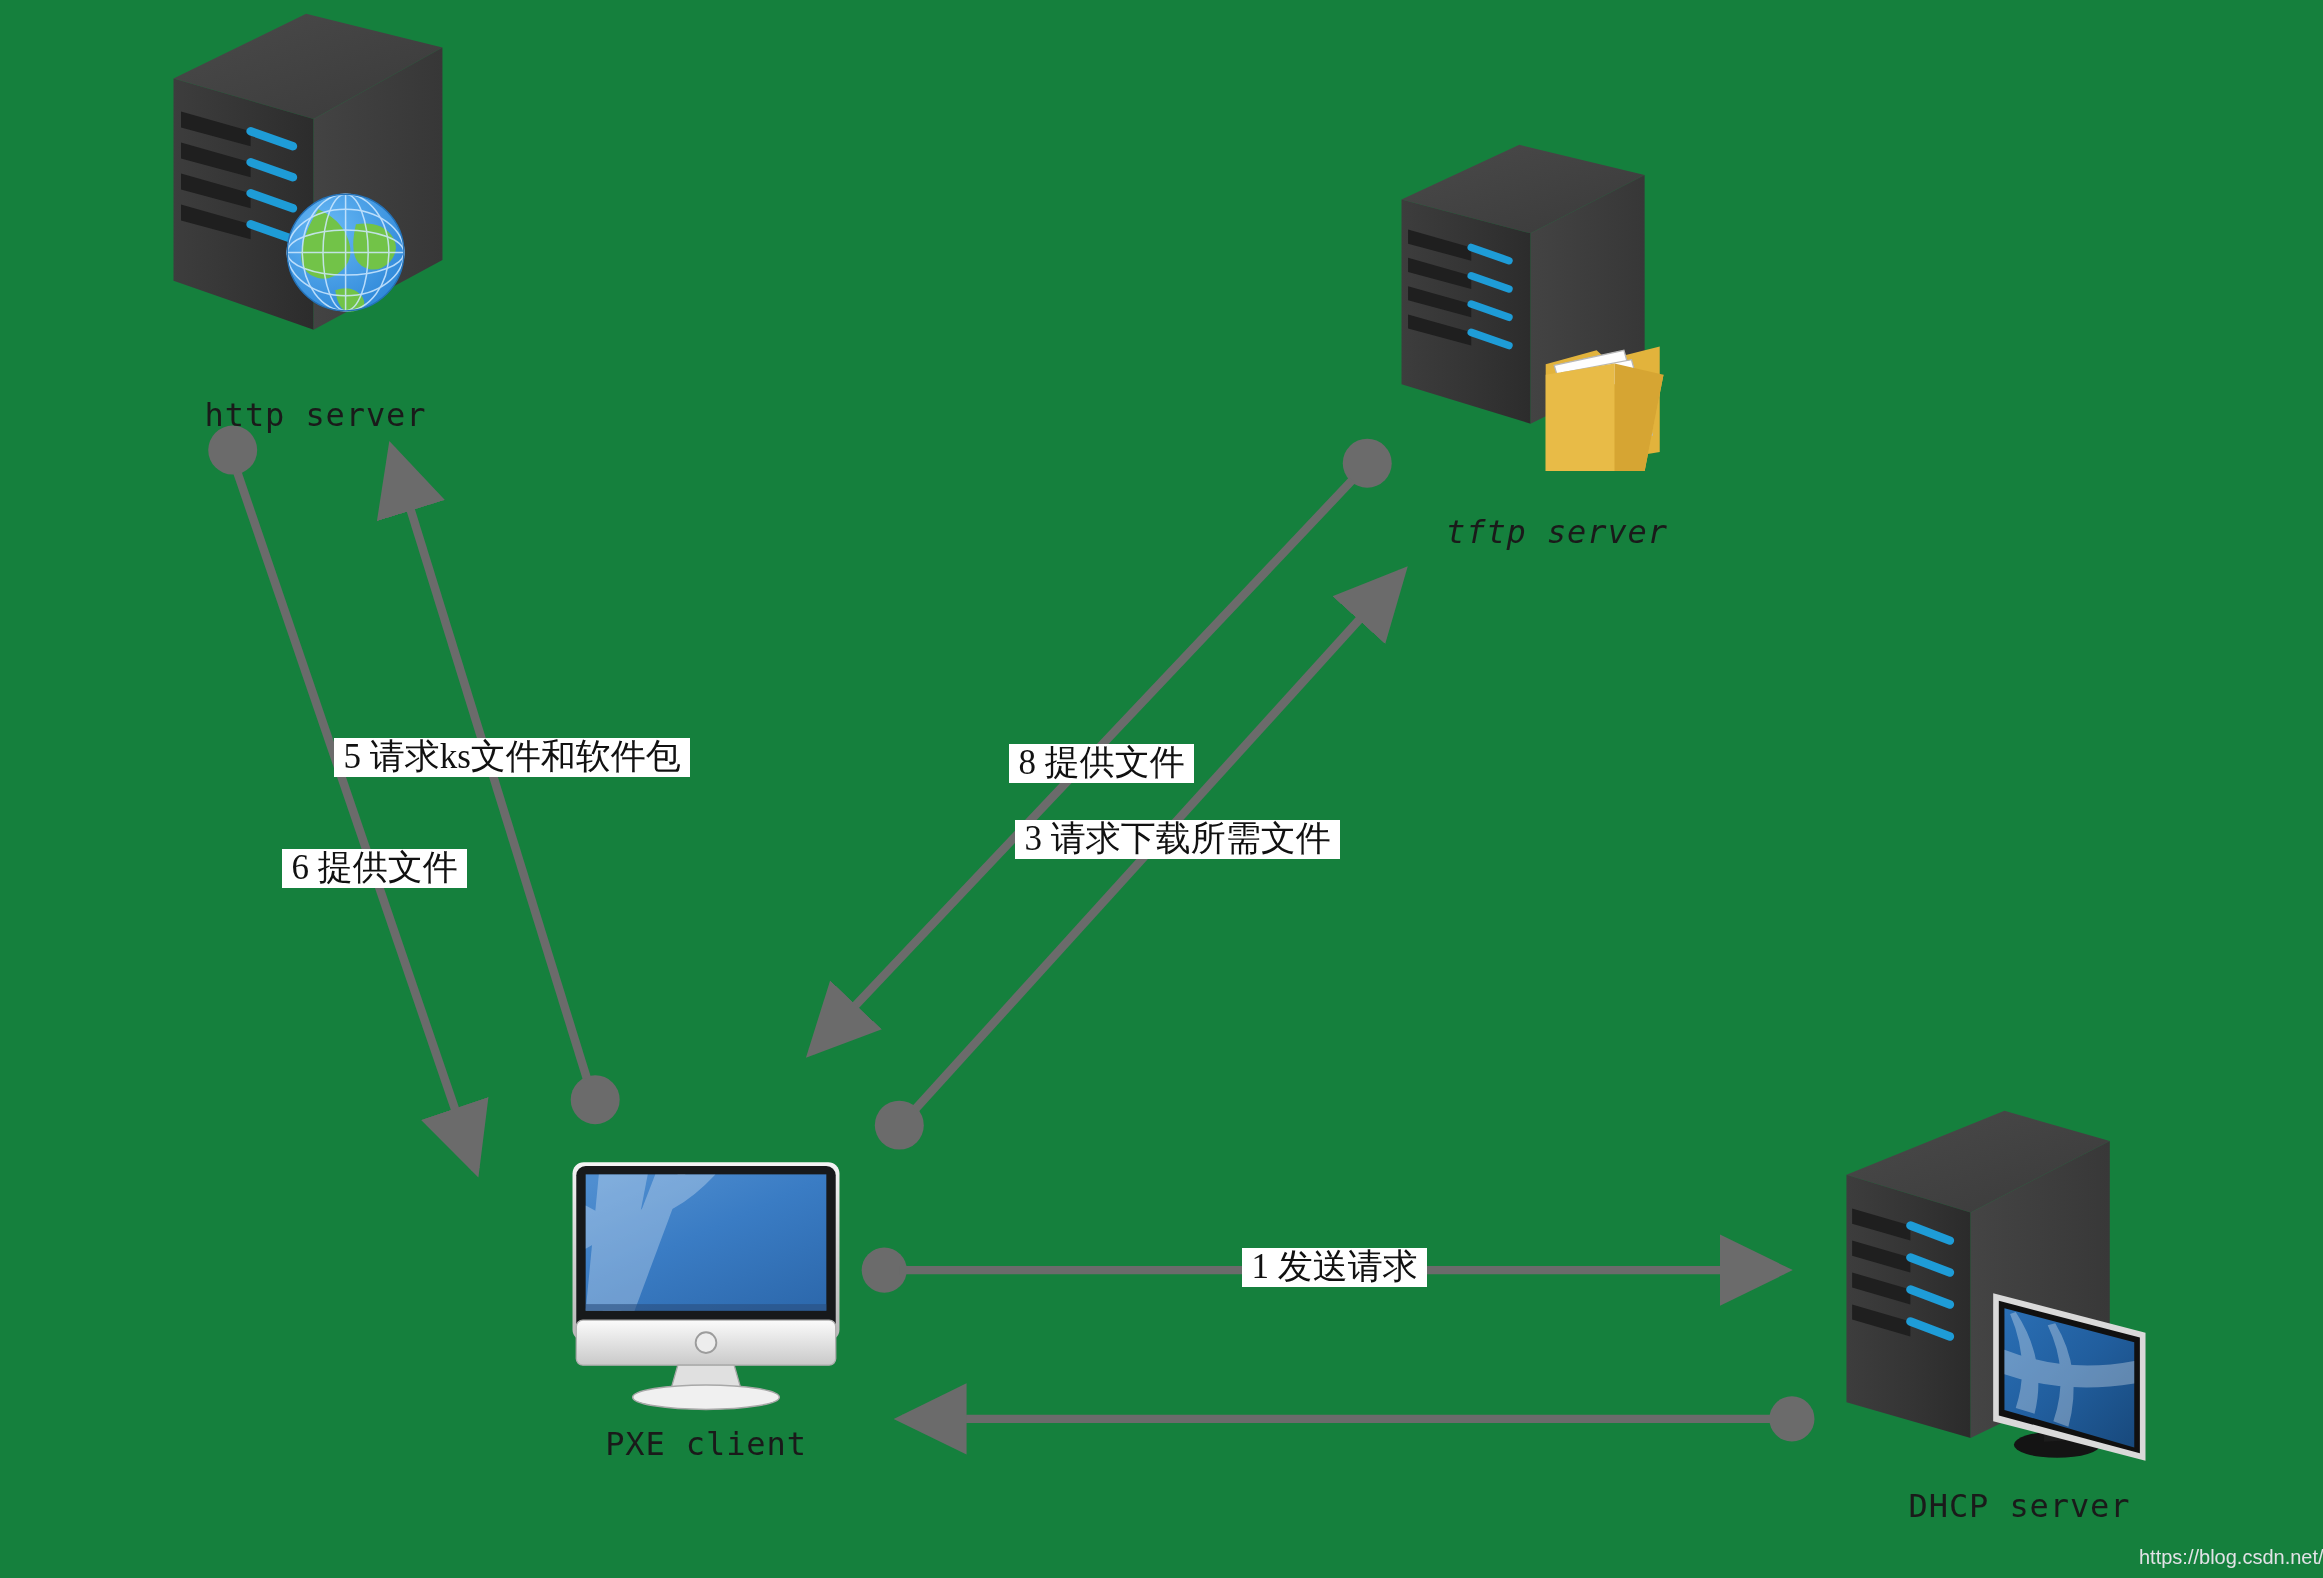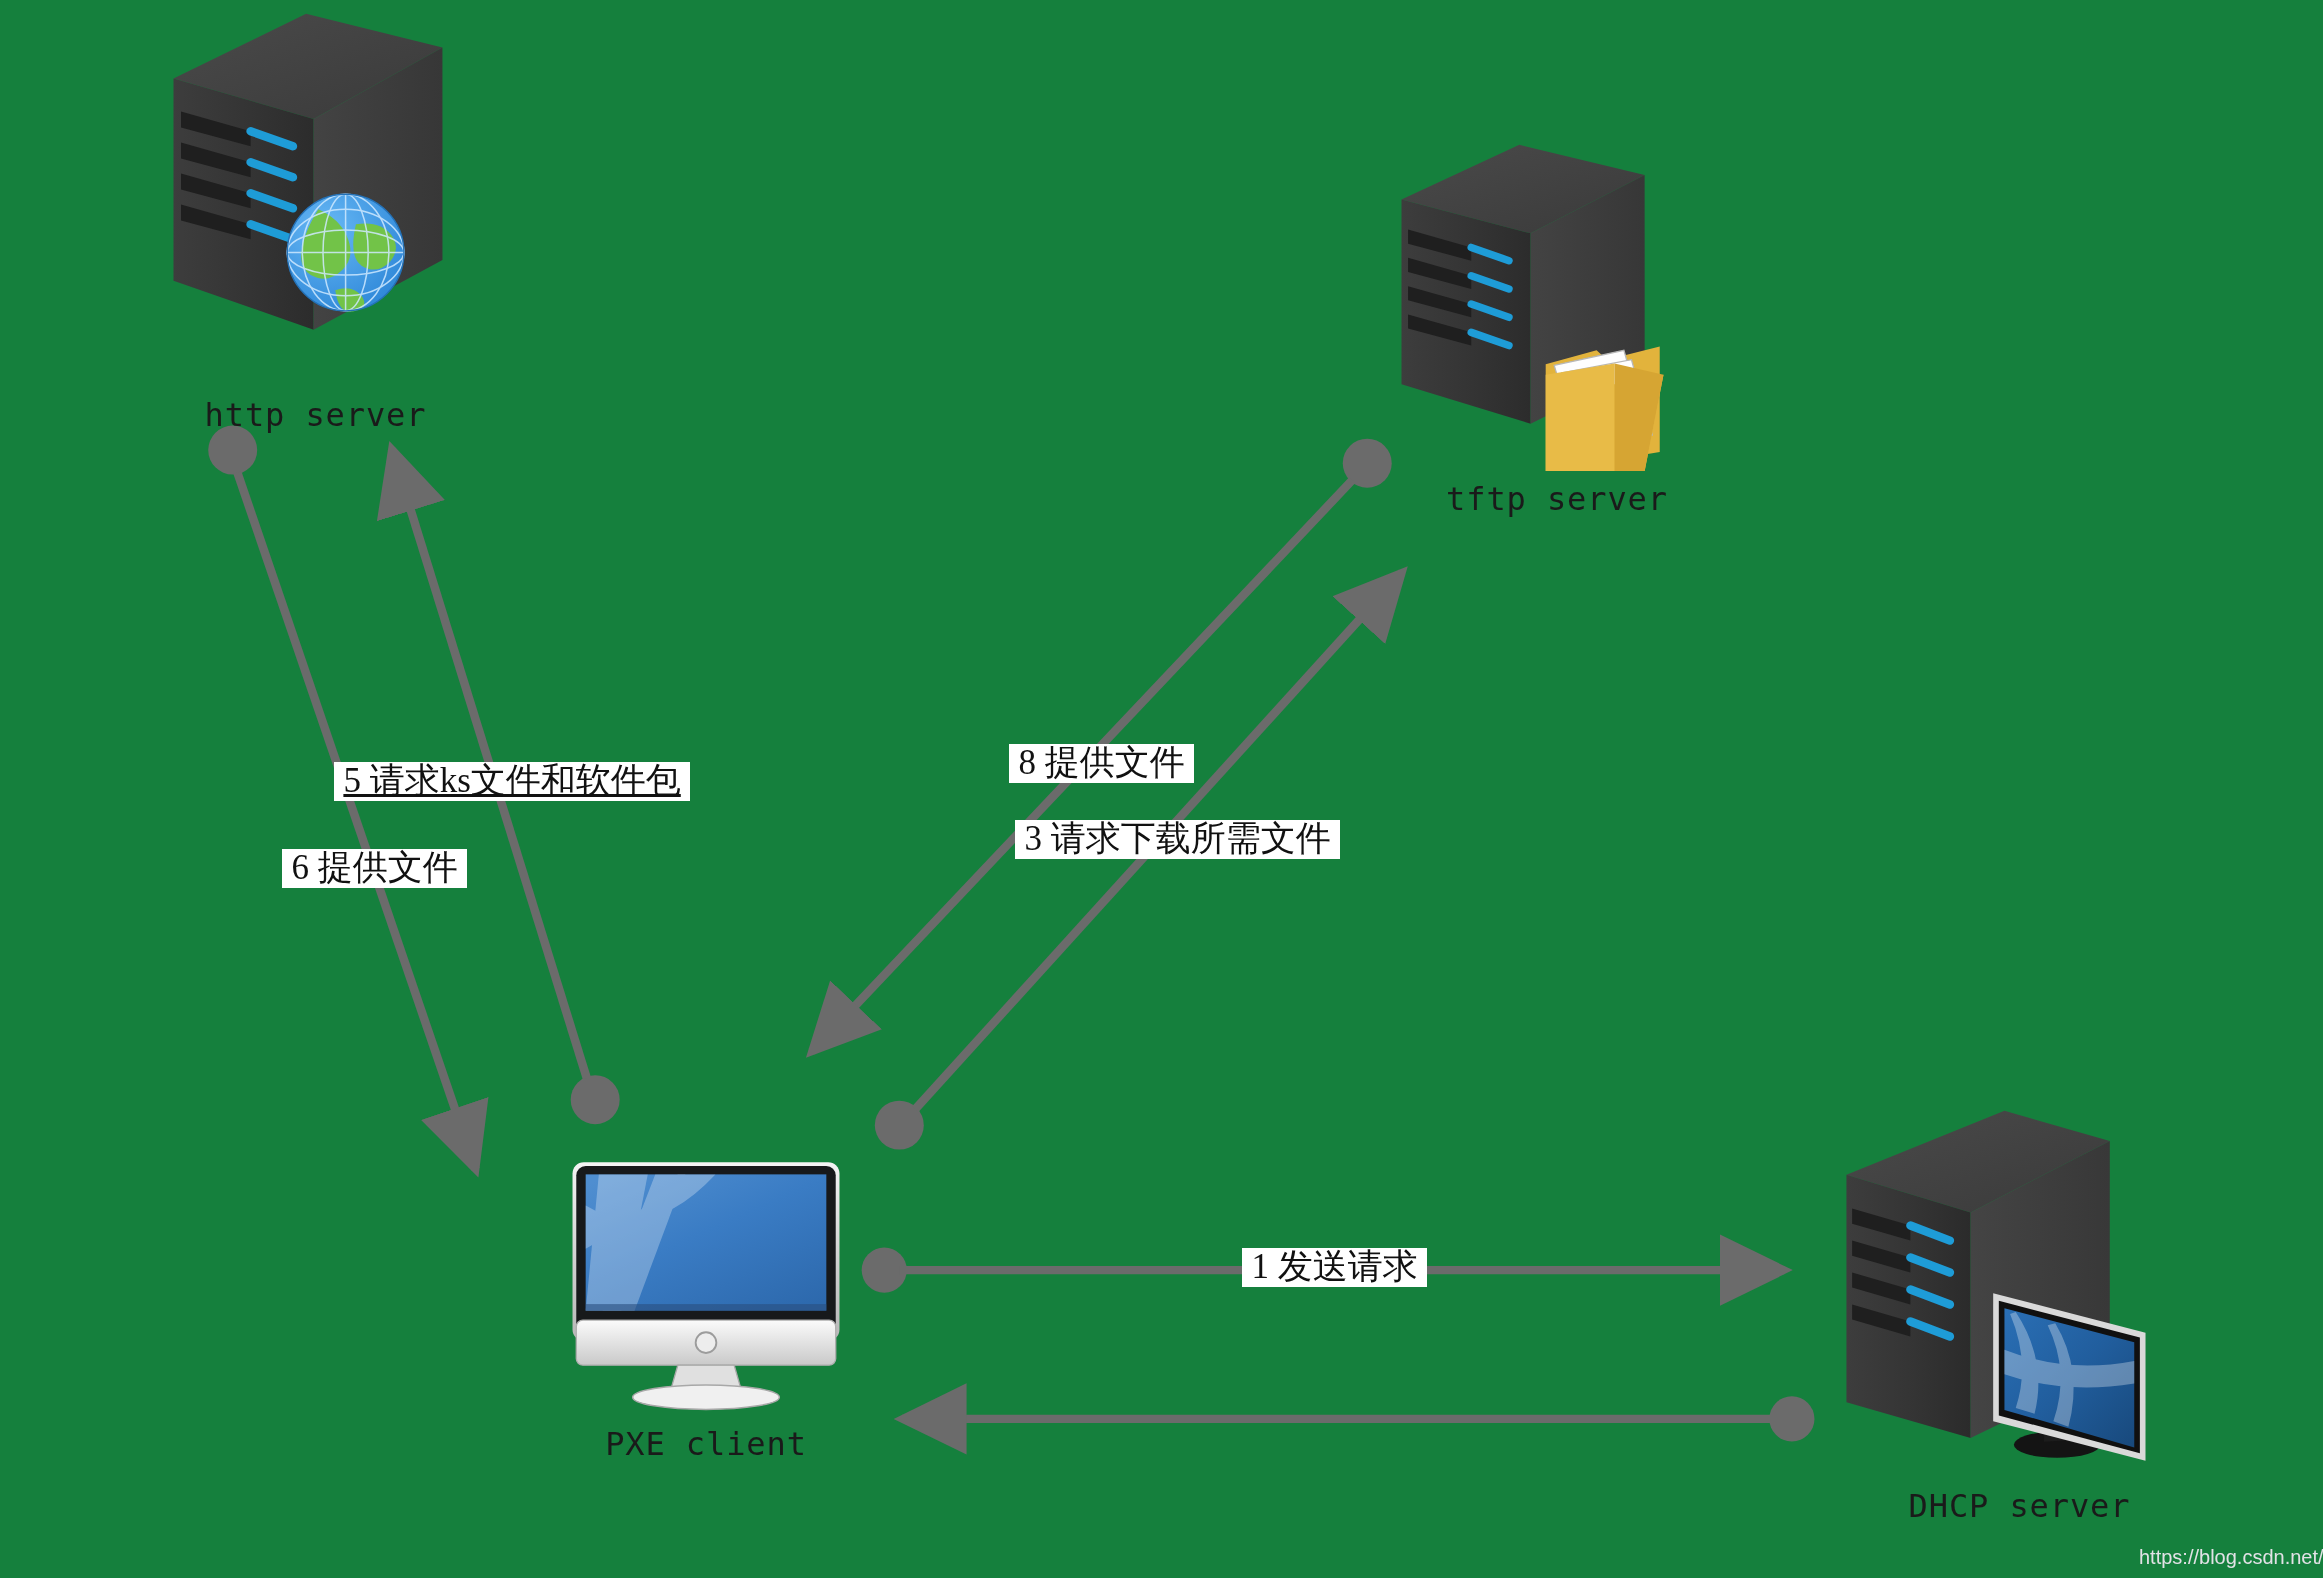--- a/index.html
+++ b/index.html
@@ -193,21 +193,21 @@
       </g>
 
       <g>
         <path d="M163,237 L217,222 L228,232 L284,218 L284,330 L163,350 Z" fill="#e2b33c"></path>
         <path d="M172,238 L246,222 L268,300 L196,318 Z" fill="#fefefe" stroke="#b7b7b7" stroke-width="1.4"></path>
         <path d="M180,246 L254,232 L276,312 L204,330 Z" fill="#ffffff" stroke="#b7b7b7" stroke-width="1.4"></path>
         <path d="M163,248 L236,236 L236,258 L288,248 L268,350 L163,350 Z" fill="#e8bb47"></path>
         <path d="M236,236 L288,248 L268,350 L236,350 Z" fill="#d6a533"></path>
       </g>
     </svg>
-    <div class="node-label" style="top:339px;">tftp server</div>
+    <div class="node-label" style="top:372px;font-style:italic;">tftp server</div>
   </div>
 
   <div class="node" style="left:1831px; top:1092px; width:377px; height:443px;">
     <svg width="377" height="395" viewBox="0 0 400 420">
       <defs>
         <linearGradient id="dhTop" x1="0" y1="0" x2="1" y2="1">
           <stop offset="0" stop-color="#4a4a4a"></stop>
             <stop offset="1" stop-color="#3a3a3a"></stop>
         </linearGradient>
         <linearGradient id="dhFront" x1="0" y1="0" x2="1" y2="0">
@@ -290,21 +290,21 @@
 
       <rect x="12" y="172" width="276" height="48" rx="7" fill="url(#pxeChin)" stroke="#aeaeae" stroke-width="1.4"></rect>
       <circle cx="150" cy="196" r="11" fill="#ededed" stroke="#9c9c9c" stroke-width="2"></circle>
 
       <path d="M120,220 L180,220 L188,248 L112,248 Z" fill="#e0e0e0" stroke="#a8a8a8" stroke-width="1.4"></path>
       <ellipse cx="150" cy="254" rx="78" ry="13" fill="#f0f0f0" stroke="#a8a8a8" stroke-width="1.6"></ellipse>
     </svg>
     <div class="node-label" style="top:267px;">PXE client</div>
   </div>
 
-  <div class="edge-label" style="left:334px; top:762px;text-decoration:underline;">5  请求ks文件和软件包</div>
+  <div class="edge-label" style="left:334px; top:738px;">5  请求ks文件和软件包</div>
 
   <div class="edge-label" style="left:282px; top:849px;">6  提供文件</div>
 
   <div class="edge-label" style="left:1009px; top:744px;">8  提供文件</div>
 
   <div class="edge-label" style="left:1015px; top:820px;">3  请求下载所需文件</div>
 
   <div class="edge-label" style="left:1242px; top:1248px;">1  发送请求</div>
 
 

